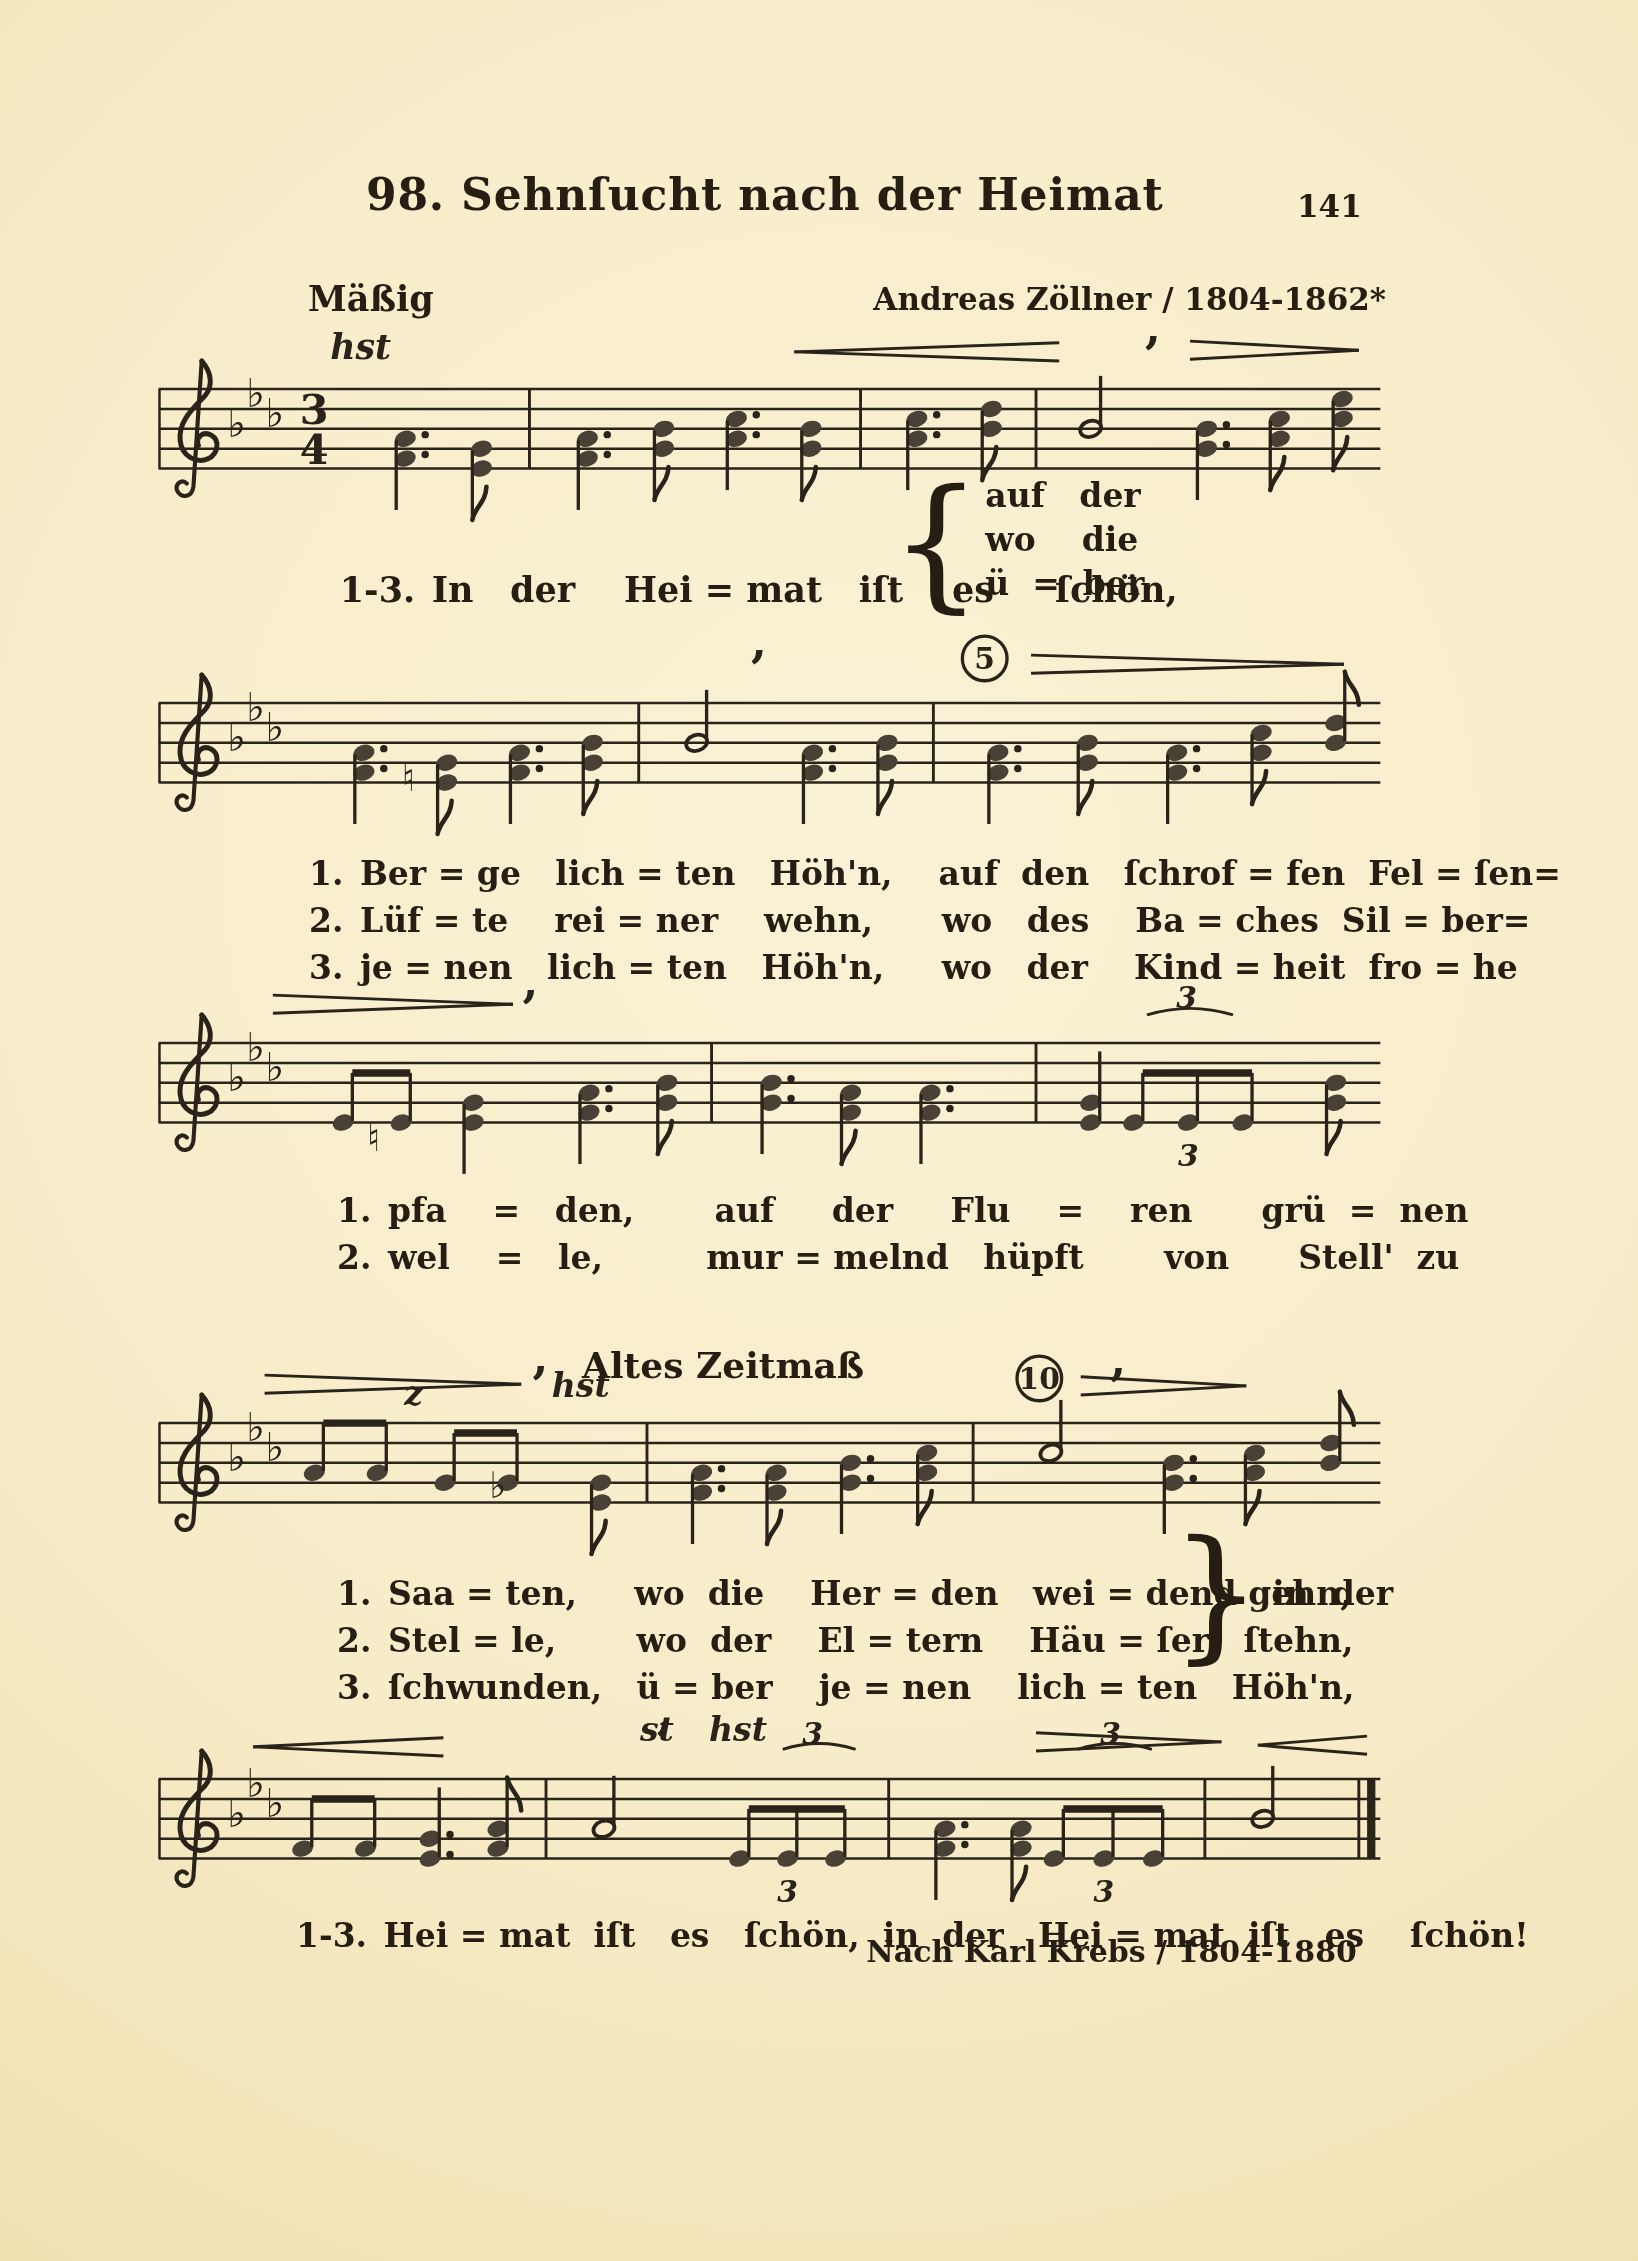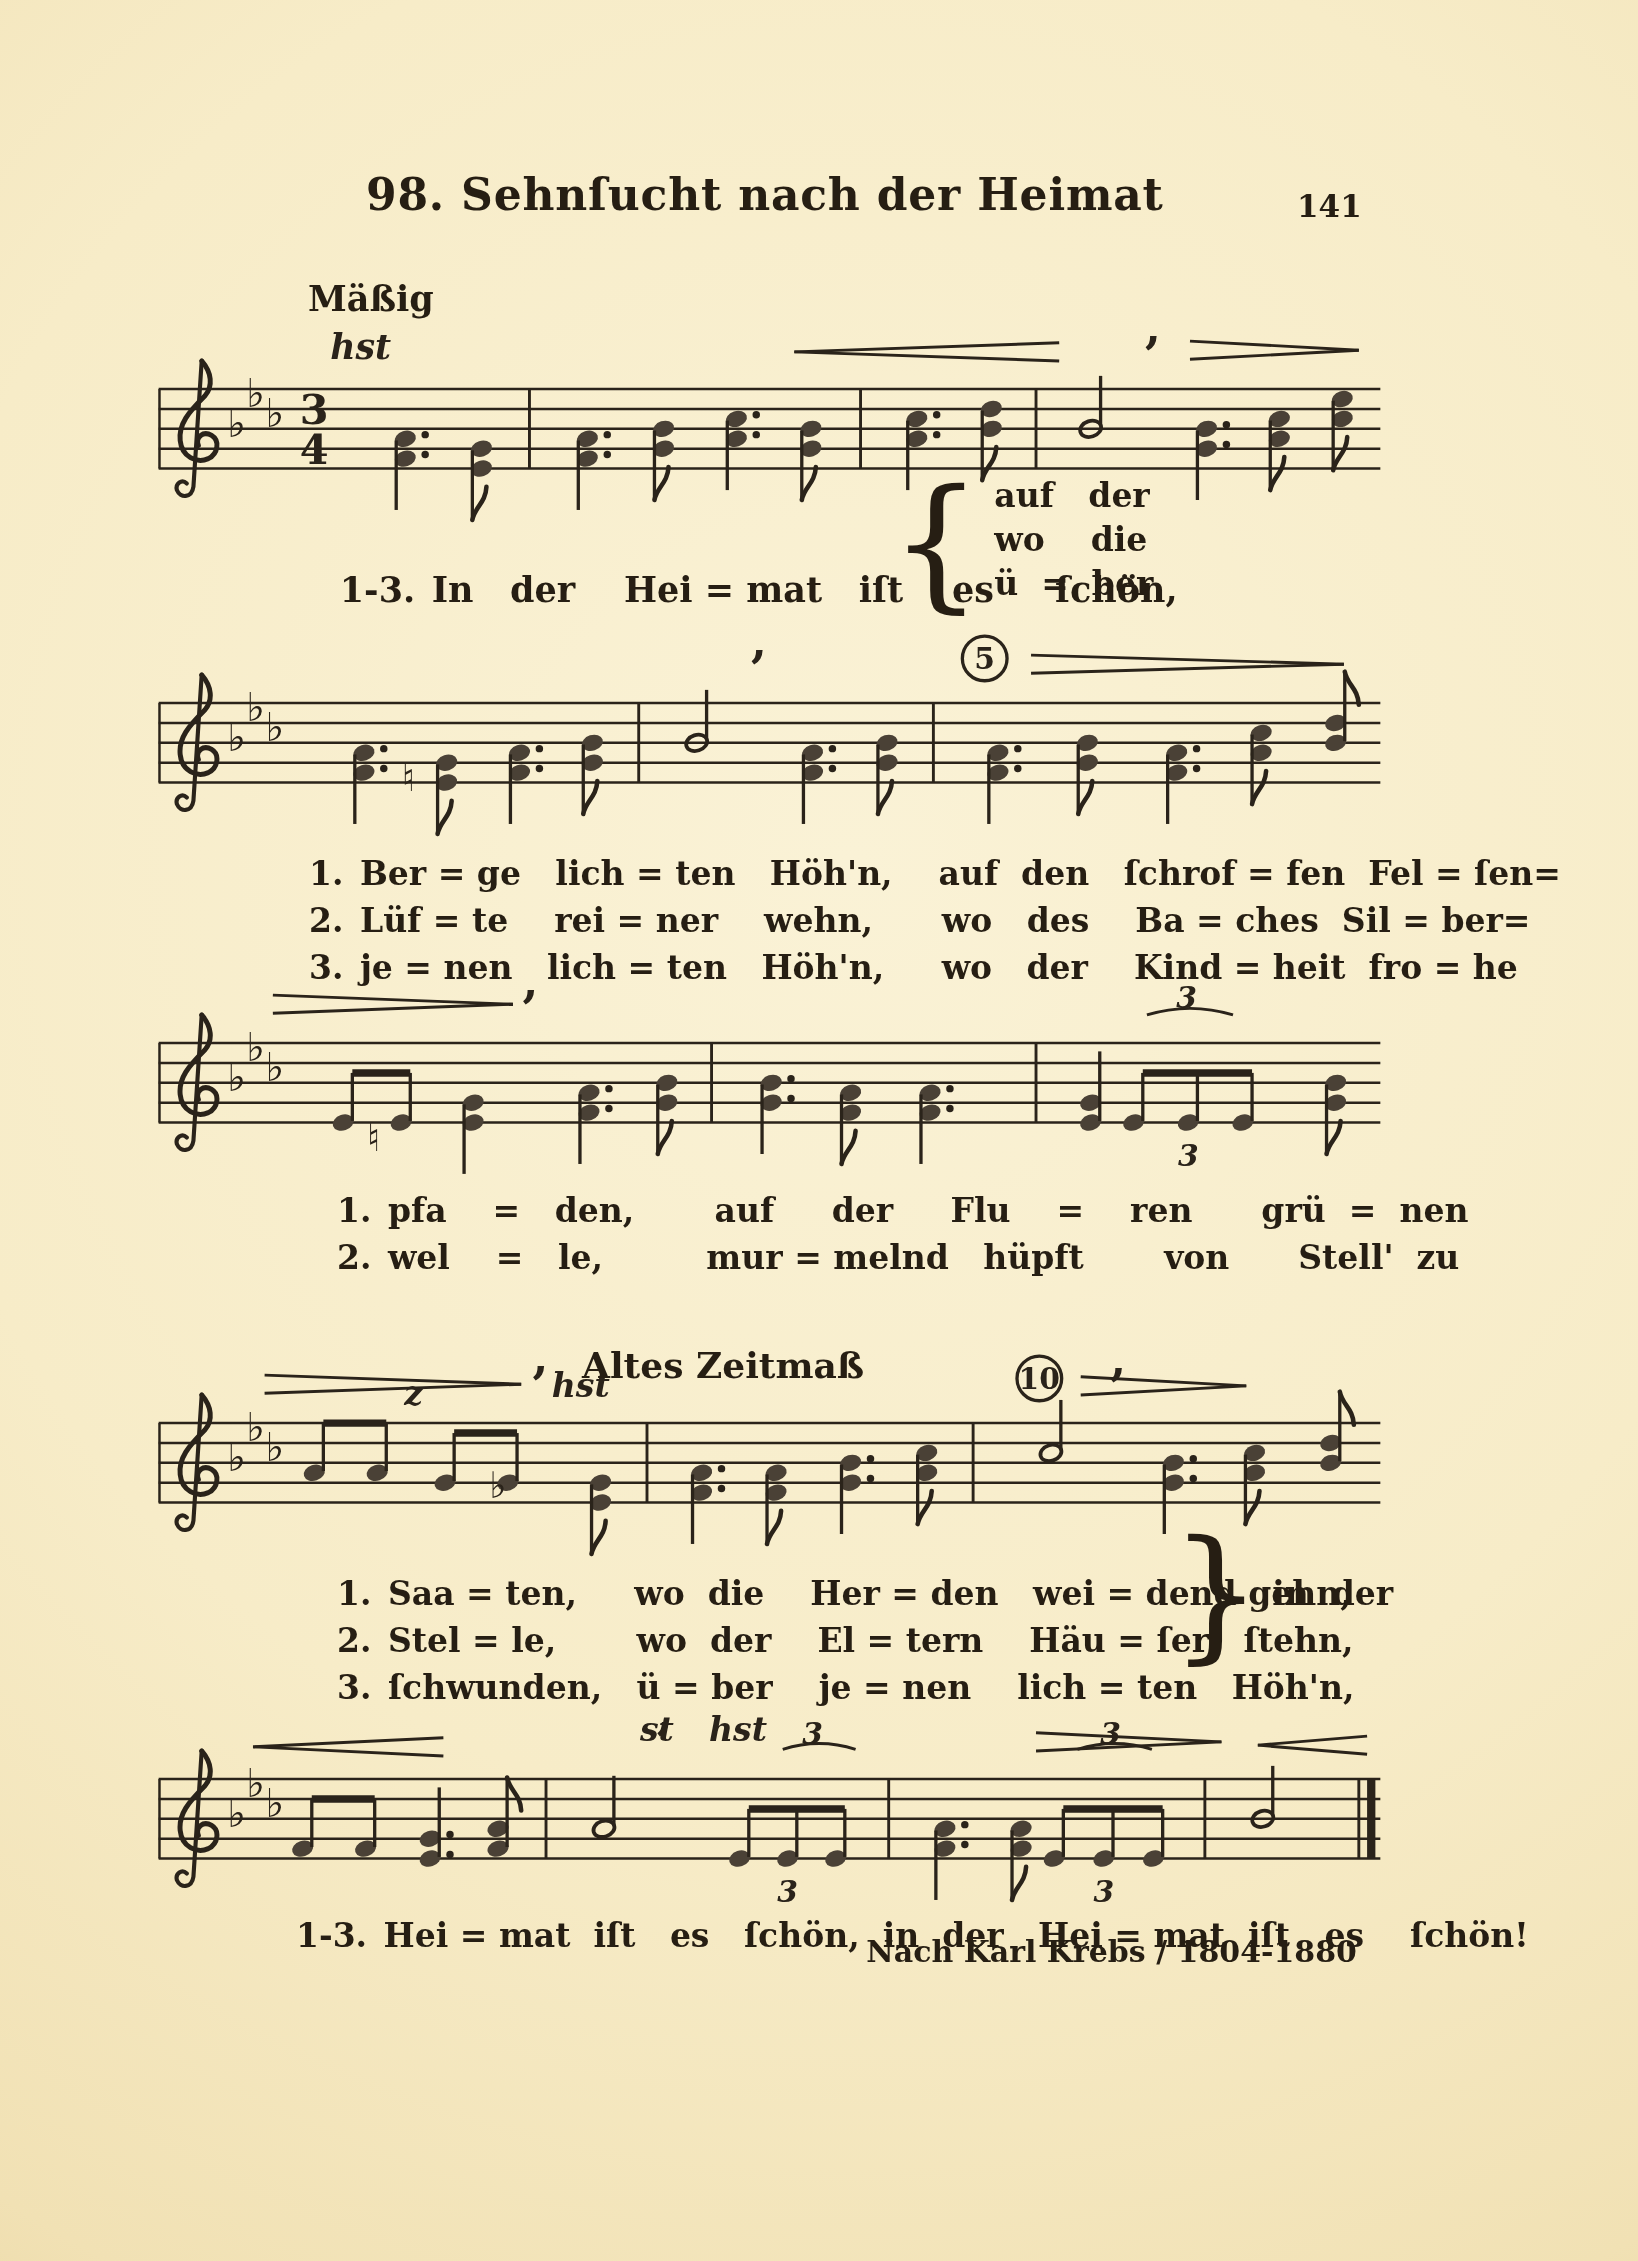--- a/index.html
+++ b/index.html
@@ -15,36 +15,37 @@
   .title{font-size:44px;font-weight:700;letter-spacing:0.8px;white-space:pre;margin-left:12px;}
   .tempo{font-size:35px;font-weight:700;}
   .composer{font-size:31px;font-weight:700;white-space:pre;}
   .zeitmass{font-size:36px;font-weight:700;margin-top:36px;}
   .attrib{font-size:30px;font-weight:700;white-space:pre;}
   .lyr{position:absolute;font-weight:700;font-size:33px;color:#261e13;white-space:pre;}
   .lyr .num{display:inline-block;margin-right:16.5px;}
   .mainline{font-size:35px;}
   .brace-wrap{position:absolute;display:flex;align-items:center;}
   .brace{font-size:145px;font-weight:400;color:#261e13;line-height:132px;}
-  .opts{display:inline-block;margin-left:12px;}
+  .opts{display:inline-block;margin-left:3px;}
   .opts .opt{height:44px;font-size:33px;font-weight:700;white-space:pre;}
   .indertxt{font-size:33px;font-weight:700;white-space:pre;margin-left:10px;}
   svg.system{position:absolute;overflow:visible;}
 </style>
 </head>
 <body>
 
 <div class="page">
 
   <div class="abs pagenum" style="left:1297px;top:142px">141</div>
 
   <div class="abs title" style="left:354px;top:169px">98. Sehnſucht nach der Heimat</div>
 
   <div class="abs tempo" style="left:308px;top:278px">Mäßig</div>
 
+  <div class="abs composer" style="right:252px;top:281px">Andreas Zöllner / 1804-1862*</div>
 
   <svg class="system" style="left:157px;top:331px" width="1225" height="199" viewBox="0 0 1480 240">
       <line x1="2" y1="70" x2="1478" y2="70" stroke="#2a231a" stroke-width="3"></line>
       <line x1="2" y1="94" x2="1478" y2="94" stroke="#2a231a" stroke-width="3"></line>
       <line x1="2" y1="118" x2="1478" y2="118" stroke="#2a231a" stroke-width="3"></line>
       <line x1="2" y1="142" x2="1478" y2="142" stroke="#2a231a" stroke-width="3"></line>
       <line x1="2" y1="166" x2="1478" y2="166" stroke="#2a231a" stroke-width="3"></line>
       <line x1="3" y1="70" x2="3" y2="166" stroke="#2a231a" stroke-width="3"></line>
       <path d="M54,36 C66,50 68,66 58,78 C38,98 26,112 28,132 C30,152 48,160 62,154 C74,148 76,132 66,126 C56,120 46,128 50,138" stroke="#2a231a" stroke-width="6" fill="none" stroke-linecap="round"></path>
       <path d="M54,36 L44,188 C42,202 28,202 24,192 C22,184 30,178 36,184" stroke="#2a231a" stroke-width="5" fill="none" stroke-linecap="round"></path>

